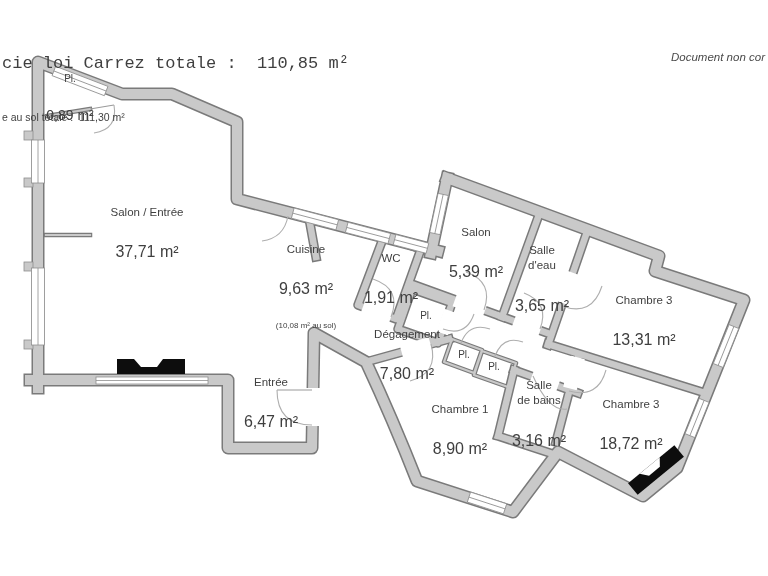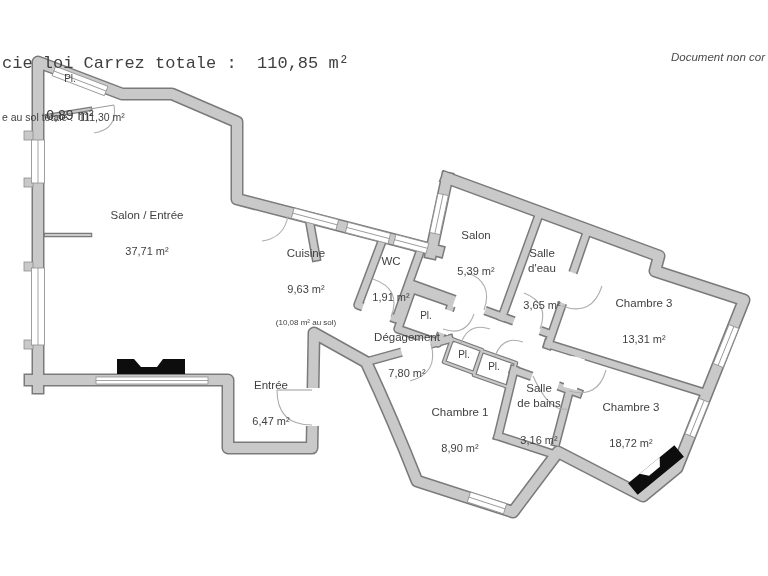--- a/index.html
+++ b/index.html
@@ -20,21 +20,21 @@
   .winline{stroke:#8e8e8e;stroke-width:0.8;}
   .sill{fill:#c9c9c9;stroke:#8e8e8e;stroke-width:0.8;}
   .arc{fill:none;stroke:#aeaeae;stroke-width:1.1;}
   .leaf{stroke:#9a9a9a;stroke-width:1.1;}
   .rad{fill:#0d0d0d;stroke:none;}
   .radnotch{fill:#ffffff;stroke:none;}
   
   .lbl{position:absolute;transform:translate(-50%,-50%);text-align:center;
        white-space:pre-line;line-height:1.32;pointer-events:none;}
   .lbl .name{font-size:11.5px;display:block;}
-  .lbl .area{font-size:11px;display:block;}
+  .lbl .area{font-size:16px;display:block;}
   .lbl .note{font-size:8px;display:block;}
   .lbl.small .name{font-size:10px;}
   .lbl.small .area{font-size:14px;}
   .hdr{position:absolute;white-space:pre;}
   #header-left{left:2px;top:18px;}
   #header-left .l1{font-size:17px;font-family:Liberation Mono, monospace;}
   #header-left .l2{font-size:10.5px;margin-top:2px;}
   #header-right{left:671px;top:19px;font-size:11.5px;font-style:italic;color:#4a4a4a;margin-top:32px;}
 </style>
 </head>

